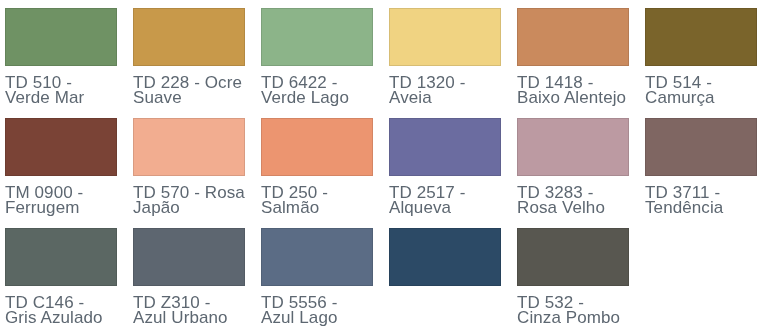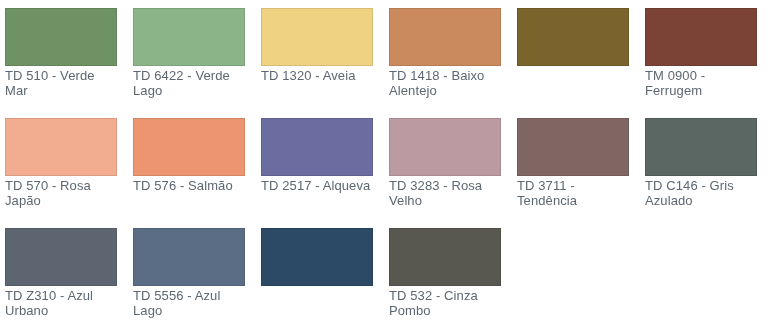--- a/index.html
+++ b/index.html
@@ -28,64 +28,69 @@
     box-sizing: border-box;
     padding: 8px 0 0 5px;
   }
   .swatch-chip {
     width: 112px;
     height: 58px;
     box-sizing: border-box;
     border: 1px solid rgba(0, 0, 0, 0.10);
   }
   .swatch-label {
-    margin-top: 2px;
+    margin-top: 9px;
     width: 112px;
     font-family: "Liberation Sans", sans-serif;
-    font-size: 13px;
+    font-size: 17px;
     line-height: 15px;
     color: #5d6771;
     letter-spacing: 0.1px;
     word-wrap: break-word;
   }
 </style>
 </head>
 <body>
 
 <div id="palette-grid" style="background: rgb(255, 255, 255);">
     <div class="swatch-cell">
       <div class="swatch-chip" style="background: rgb(111, 146, 100);"></div>
       <div class="swatch-label" style="color: rgb(93, 103, 113);">TD 510 - Verde Mar</div>
     </div>
     <div class="swatch-cell">
+      <div class="swatch-chip" style="background: rgb(200, 153, 74);"></div>
+      <div class="swatch-label" style="color: rgb(93, 103, 113);">TD 228 - Ocre Suave</div>
+    </div>
+    <div class="swatch-cell">
       <div class="swatch-chip" style="background: rgb(140, 180, 137);"></div>
       <div class="swatch-label" style="color: rgb(93, 103, 113);">TD 6422 - Verde Lago</div>
     </div>
     <div class="swatch-cell">
       <div class="swatch-chip" style="background: rgb(240, 211, 130);"></div>
       <div class="swatch-label" style="color: rgb(93, 103, 113);">TD 1320 - Aveia</div>
     </div>
     <div class="swatch-cell">
       <div class="swatch-chip" style="background: rgb(202, 138, 93);"></div>
       <div class="swatch-label" style="color: rgb(93, 103, 113);">TD 1418 - Baixo Alentejo</div>
     </div>
     <div class="swatch-cell">
       <div class="swatch-chip" style="background: rgb(122, 100, 43);"></div>
+      <div class="swatch-label" style="color: rgb(93, 103, 113);">TD 514 - Camurça</div>
     </div>
     <div class="swatch-cell">
       <div class="swatch-chip" style="background: rgb(122, 67, 54);"></div>
       <div class="swatch-label" style="color: rgb(93, 103, 113);">TM 0900 - Ferrugem</div>
     </div>
     <div class="swatch-cell">
       <div class="swatch-chip" style="background: rgb(242, 173, 144);"></div>
       <div class="swatch-label" style="color: rgb(93, 103, 113);">TD 570 - Rosa Japão</div>
     </div>
     <div class="swatch-cell">
       <div class="swatch-chip" style="background: rgb(236, 149, 112);"></div>
-      <div class="swatch-label" style="color: rgb(93, 103, 113);">TD 576 - Salmão</div>
+      <div class="swatch-label" style="color: rgb(93, 103, 113);">TD 250 - Salmão</div>
     </div>
     <div class="swatch-cell">
       <div class="swatch-chip" style="background: rgb(107, 108, 160);"></div>
       <div class="swatch-label" style="color: rgb(93, 103, 113);">TD 2517 - Alqueva</div>
     </div>
     <div class="swatch-cell">
       <div class="swatch-chip" style="background: rgb(188, 154, 162);"></div>
       <div class="swatch-label" style="color: rgb(93, 103, 113);">TD 3283 - Rosa Velho</div>
     </div>
     <div class="swatch-cell">

